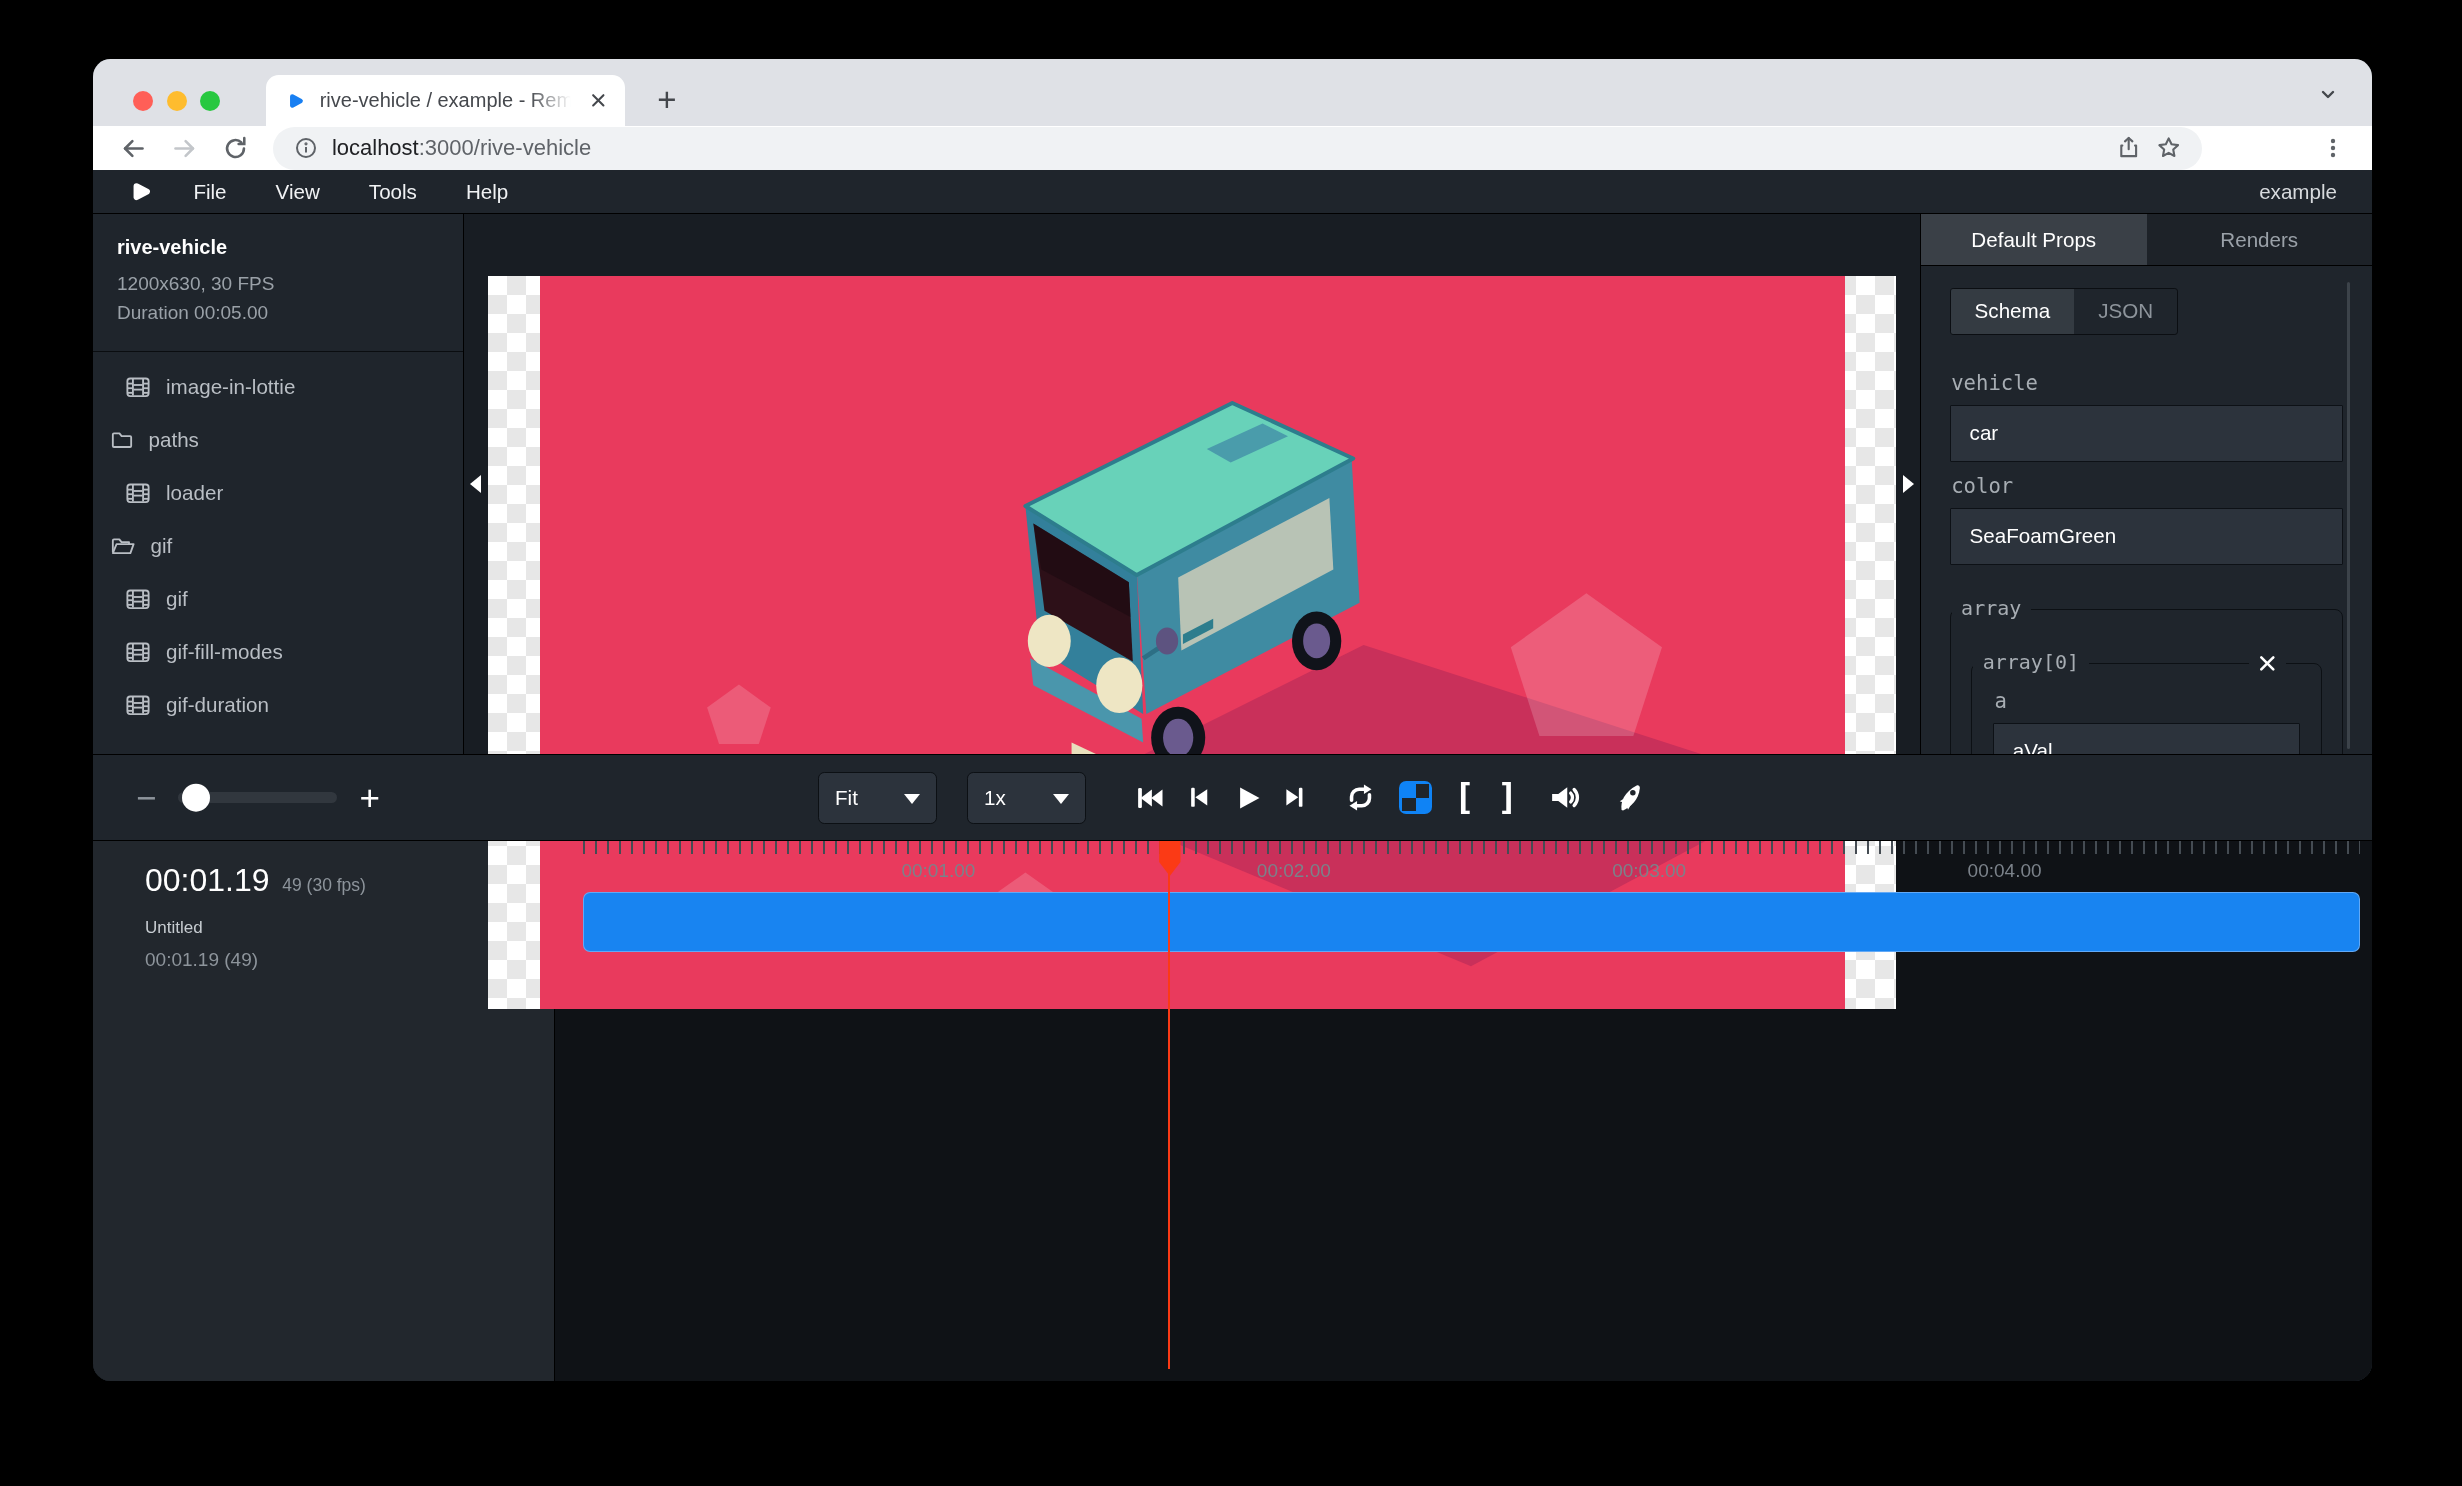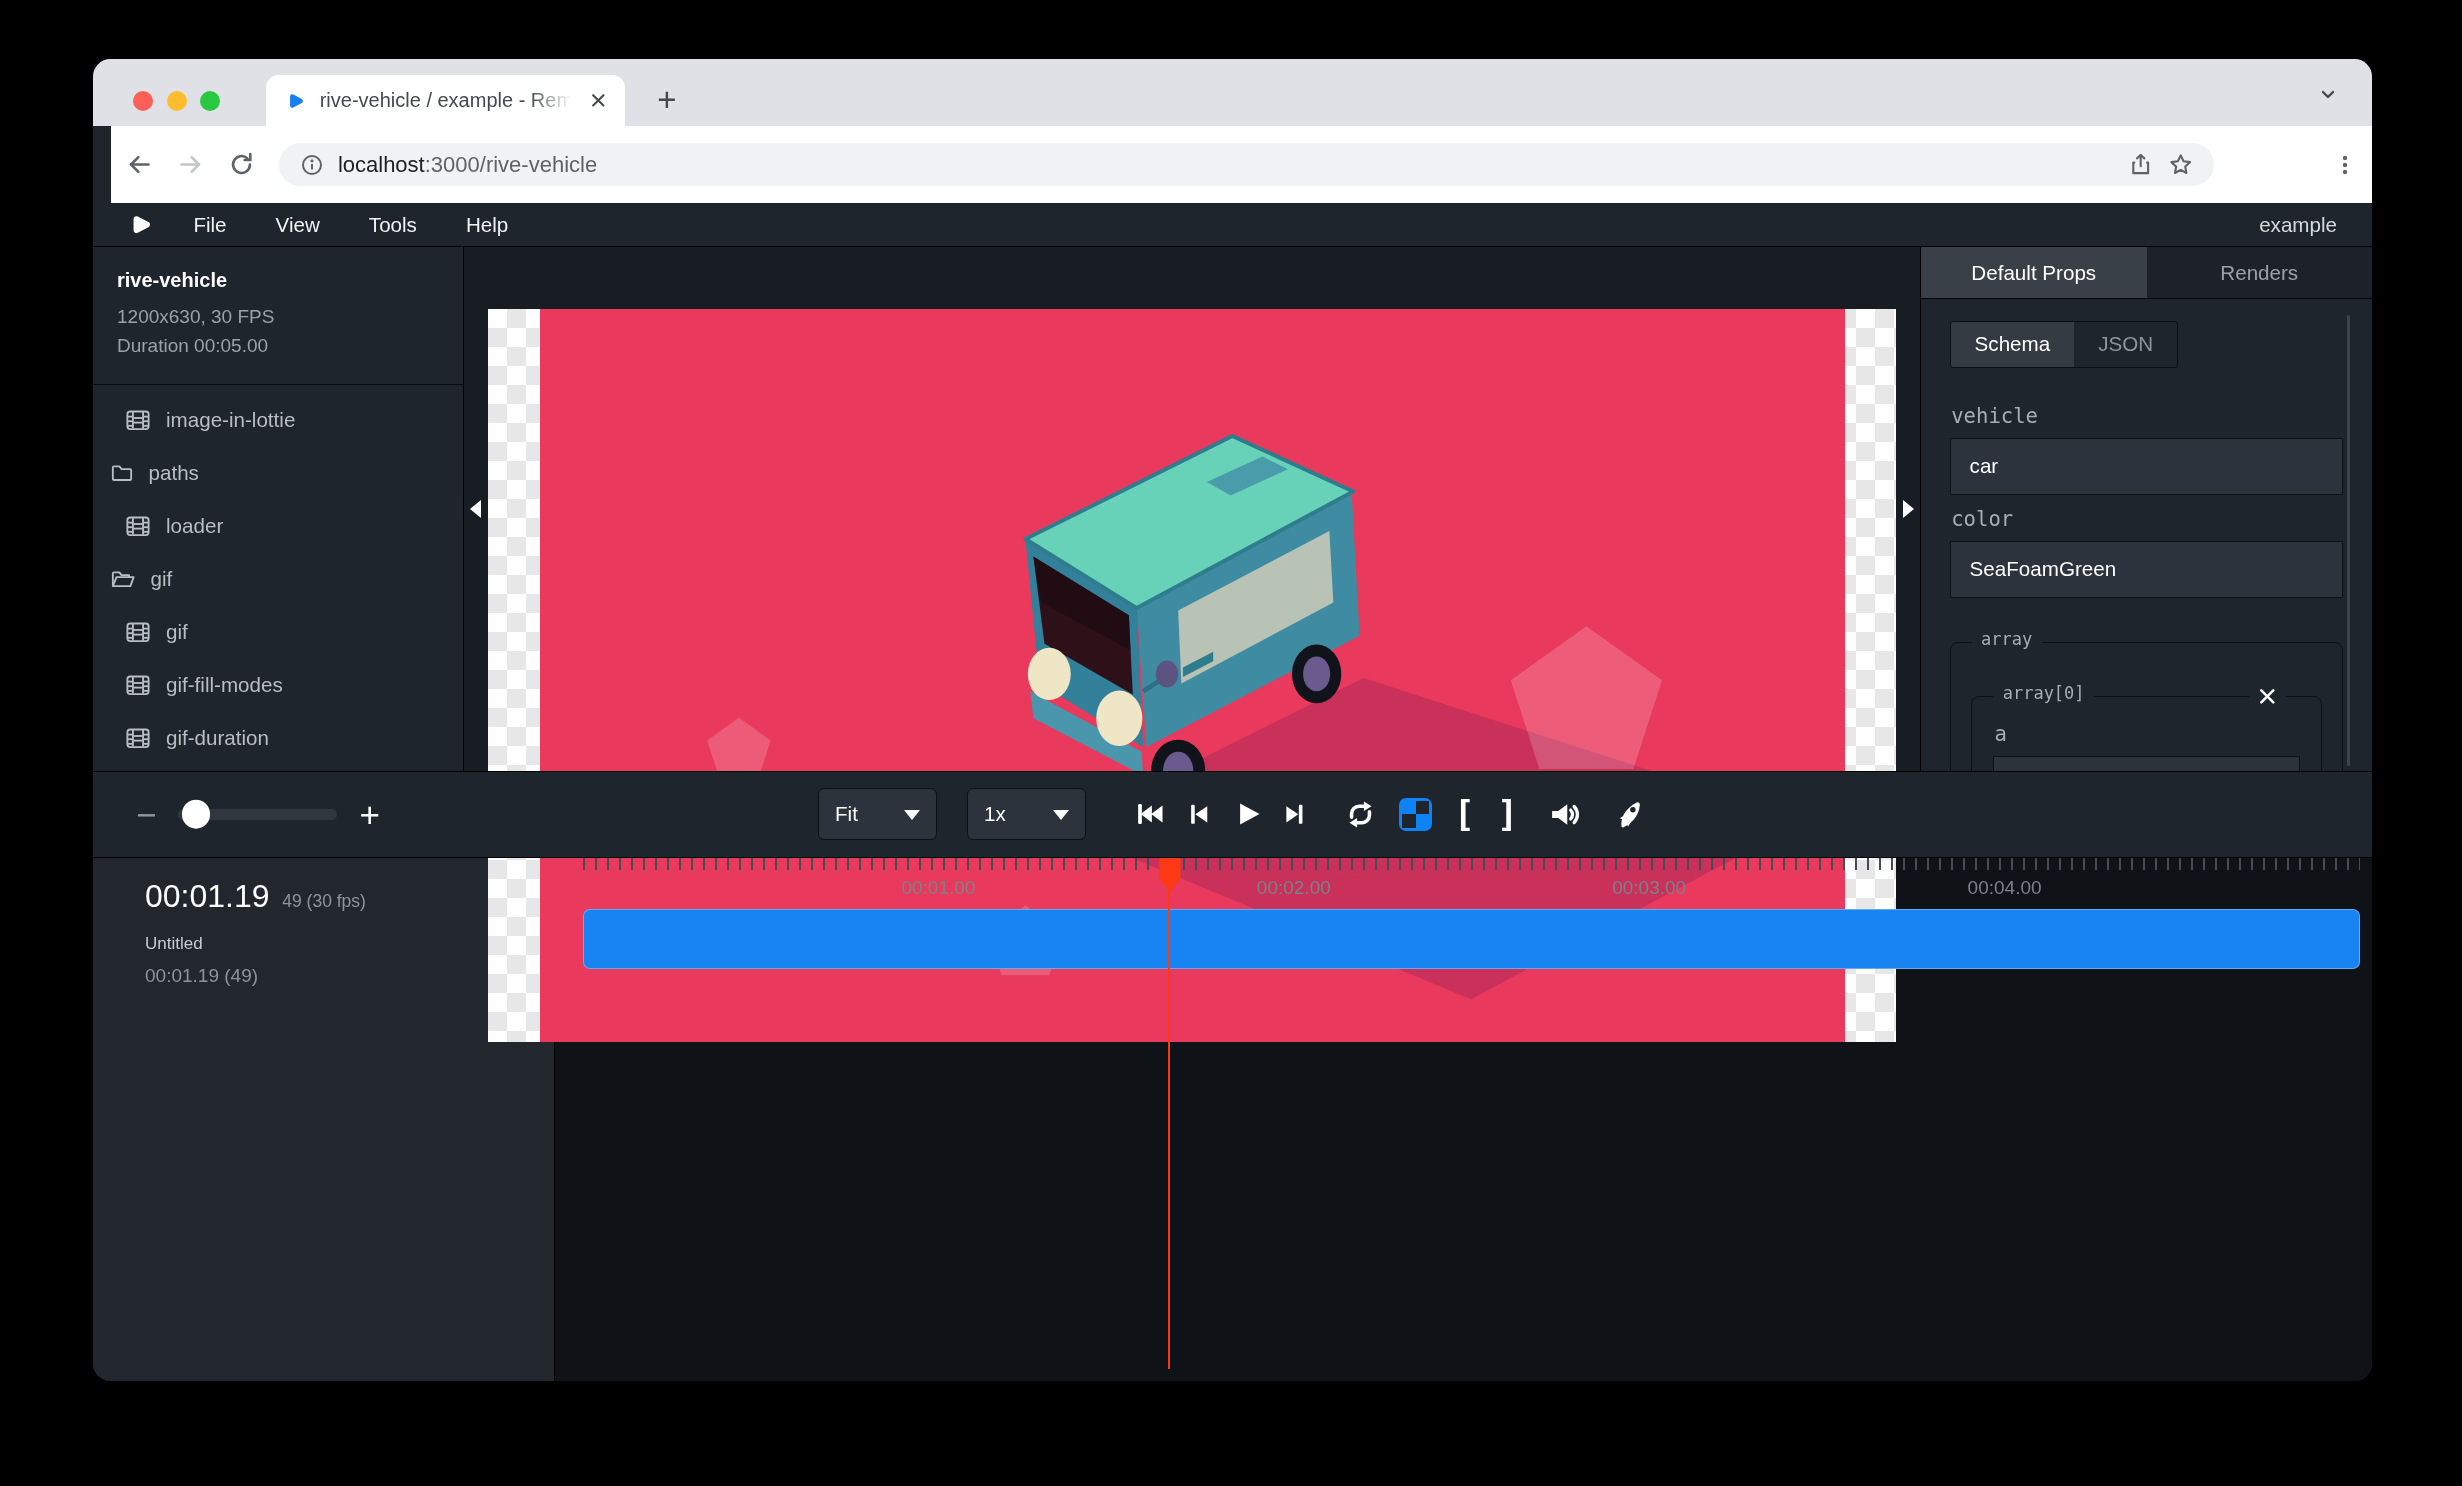--- a/index.html
+++ b/index.html
@@ -17,21 +17,21 @@
   .tab { margin-left:173px; width:359px; height:51px; background:#fff; border-radius:12.7px 12.7px 0 0;
          display:flex; align-items:center; padding:0 16px 0 19px; gap:12.7px; }
   .tab-title { flex:1; font-size:20px; color:#45484d; white-space:nowrap; overflow:hidden;
                -webkit-mask-image:linear-gradient(to right,#000 82%,transparent 98%);
                mask-image:linear-gradient(to right,#000 82%,transparent 98%); }
   .tab-close svg { display:block; }
   .newtab { align-self:flex-end; margin-left:24px; margin-bottom:8px; width:36px; height:36px;
             font-size:33px; color:#44474c; display:flex; align-items:center; justify-content:center; font-weight:300;}
   .strip-chevron { margin-left:auto; margin-right:32px; margin-bottom:17.5px; }
 
-  .addressbar { height:77px; background:#fff; display:flex; align-items:center; padding:0 15px; flex:none;margin-left:18px; }
+  .addressbar { height:44px; background:#fff; display:flex; align-items:center; padding:0 27px; flex:none; }
   .nav-ic { margin-right:24px; display:flex; }
   .omnibox { flex:1; height:43px; background:#f0f2f4; border-radius:21.4px; display:flex; align-items:center;
              padding:0 20.6px; gap:14.3px; margin-right:119px; }
   .url { font-size:22px; color:#5f6368; white-space:nowrap; }
   .url b { color:#202124; font-weight:400; }
   .omni-spacer { flex:1; }
   .dots { display:flex; }
 
   
   .app { flex:1; display:flex; flex-direction:column; min-height:0; background:#1f252c; }
@@ -68,22 +68,22 @@
   .props-tab { flex:1; display:flex; align-items:center; justify-content:center; font-size:20.6px; color:#9aa1a8; background:#1d2228; }
   .props-tab.active { background:#3a4047; color:#fff; }
   .props-body { flex:1; padding:22px 28.6px 0 28.6px; overflow:hidden; }
   .mode-toggle { display:inline-flex; border:1.6px solid #0b0e12; border-radius:3.2px; overflow:hidden; margin-bottom:24px; }
   .mode-btn { padding:10.3px 24px; font-size:20.6px; color:#8d949b; }
   .mode-btn.active { background:#343b42; color:#fff; }
   .field-label { font-family:"DejaVu Sans Mono", monospace; font-size:20.6px; color:#a7adb3; margin:12.7px 0 9.5px 1.6px; }
   .prop-input { width:100%; height:57px; background:#2c333c; border:1.6px solid #0d1116; border-radius:1px;
                 color:#fff; font-size:20.6px; padding:0 19px; font-family:"Liberation Sans", sans-serif; }
   .fset { border:1.6px solid #0c1014; border-radius:8px; padding:12.7px 20.6px 22px 20.6px; position:relative; margin-top:32px; }
-  .fset-legend { position:absolute; top:-13.5px; left:21px; background:#1f252c; padding:0 9.5px;
-                 font-family:"DejaVu Sans Mono", monospace; font-size:17px; color:#a7adb3; }
+  .fset-legend { position:absolute; top:-13.5px; left:1px; background:#1f252c; padding:0 9.5px;
+                 font-family:"DejaVu Sans Mono", monospace; font-size:20px; color:#a7adb3; }
   .fset-close { position:absolute; top:-11px; right:35px; background:#1f252c; padding:0 8px; display:flex; }
   .props-scrollbar { position:absolute; right:22px; top:68px; bottom:4.8px; width:3.2px; background:#3c434a; border-radius:1.6px; }
 
   
   .toolbar { height:87px; flex:none; border-top:1.6px solid #000; border-bottom:1.6px solid #000;
              display:flex; align-items:center; position:relative; background:#1f252c; }
   .zoom-controls { position:absolute; left:43px; display:flex; align-items:center; gap:22px; }
   .zoom-glyph { font-size:35px; color:#8d949b; line-height:1; }
   .zoom-glyph.plus { color:#fff; }
   .slider { width:159px; height:11px; background:#31373e; border-radius:5.6px; position:relative; }

